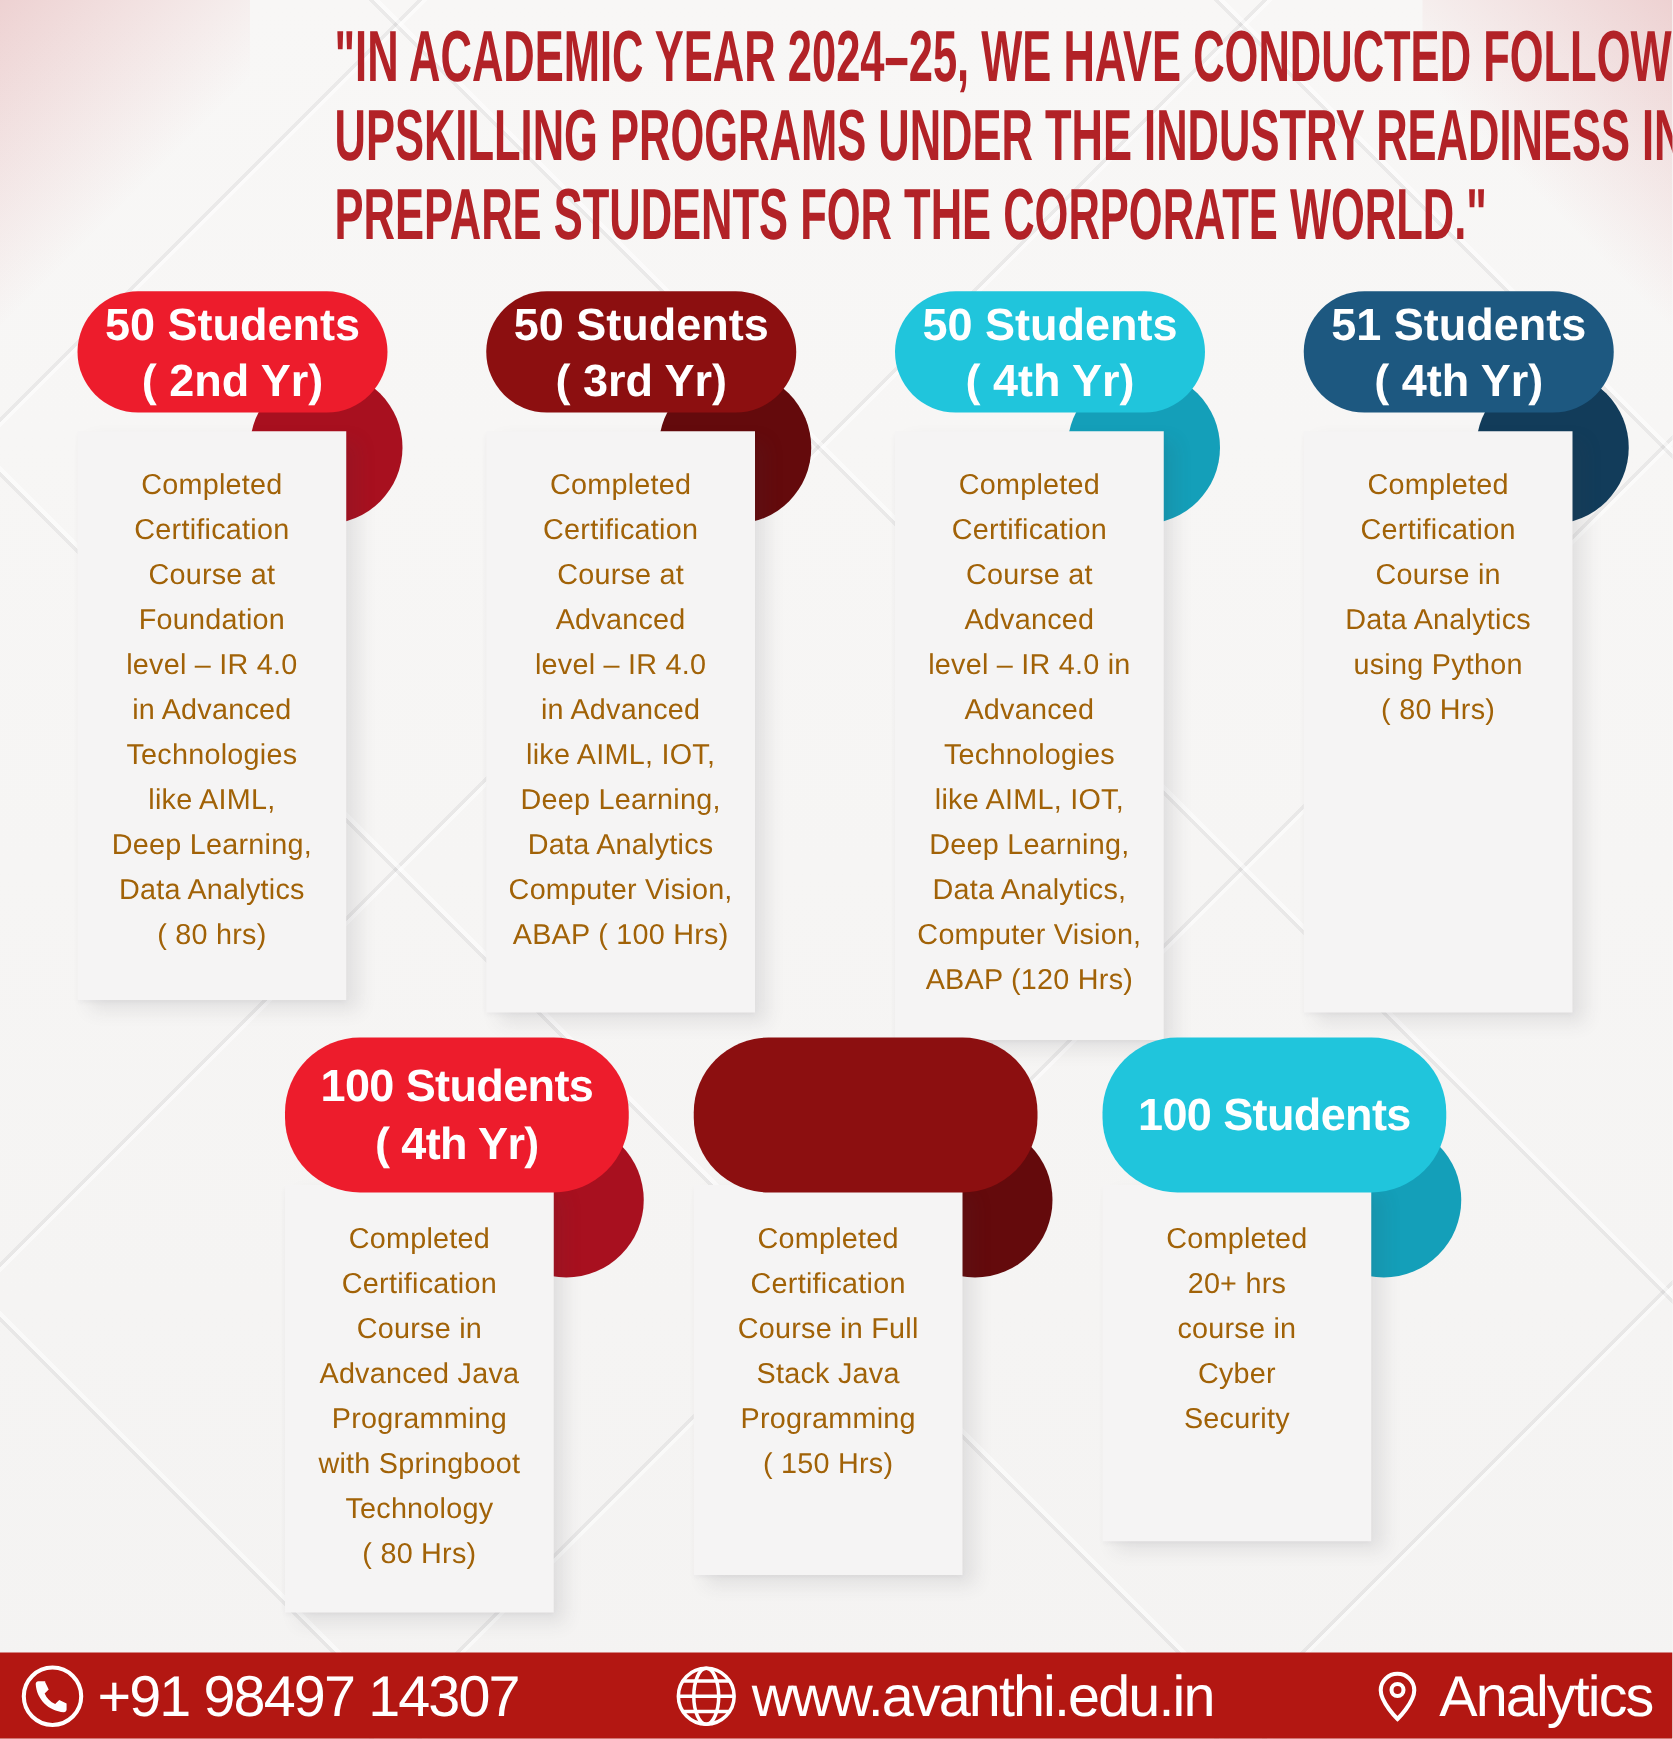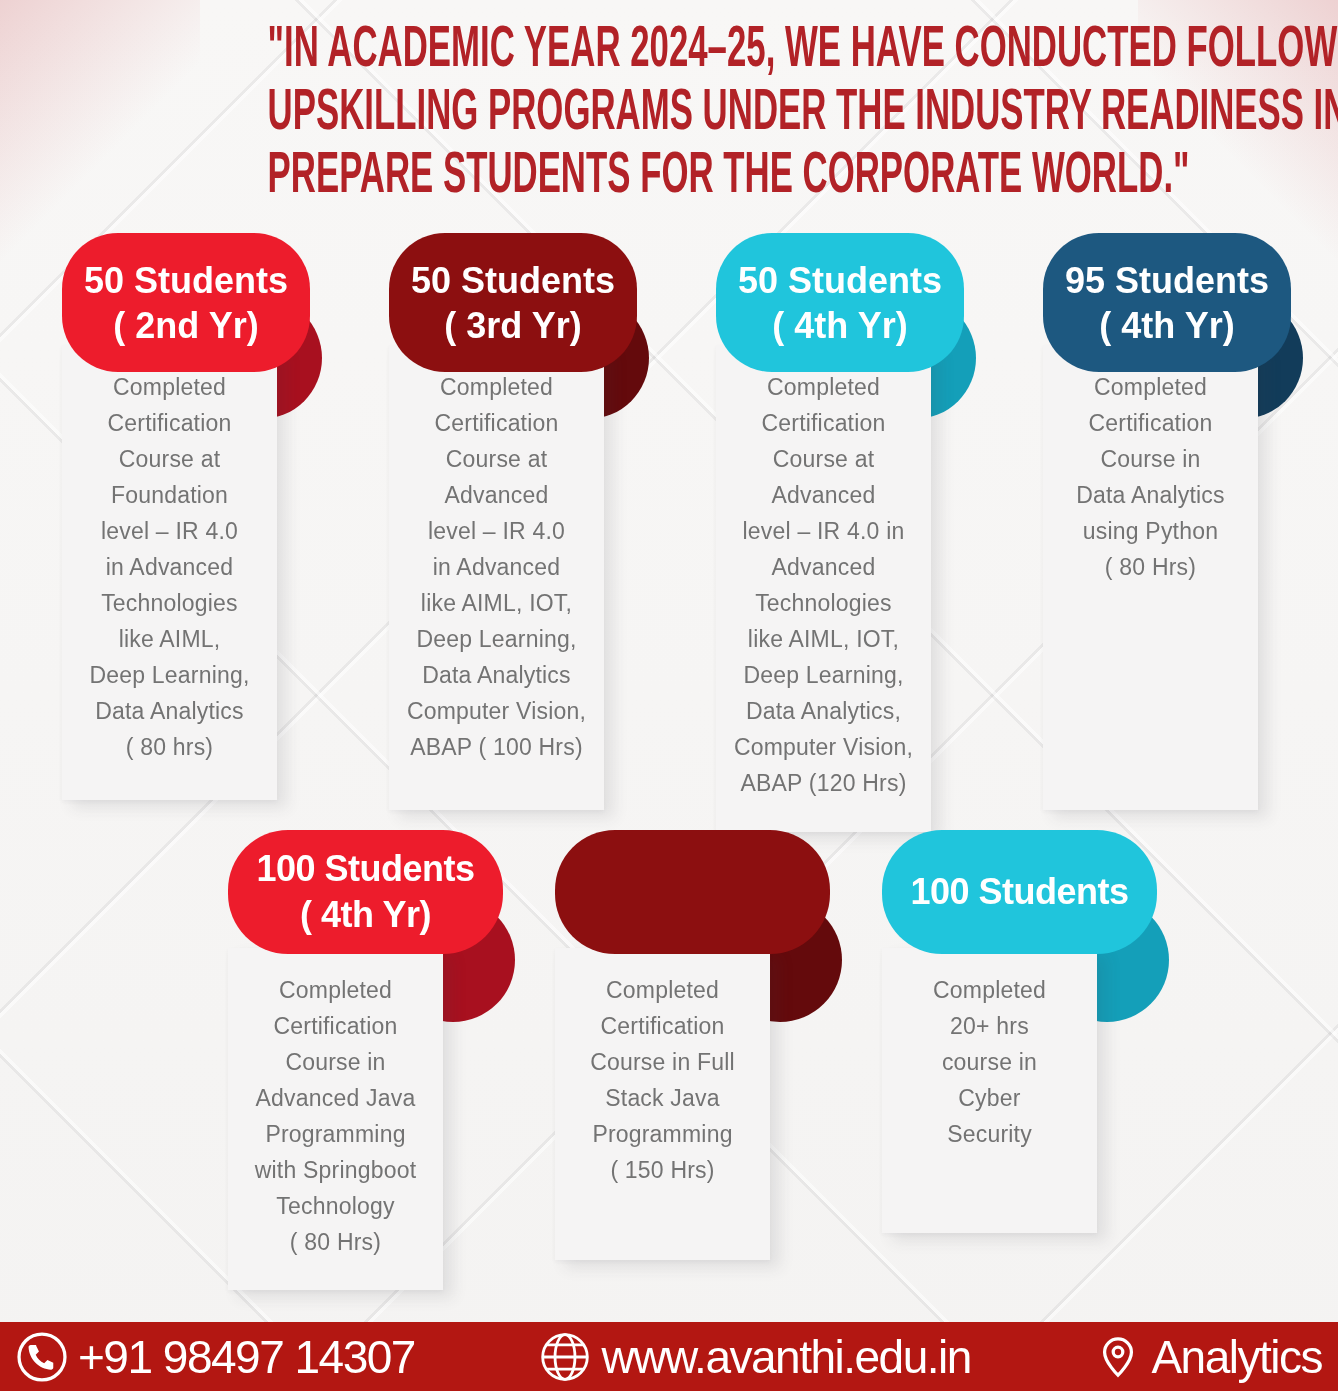--- a/index.html
+++ b/index.html
@@ -34,21 +34,21 @@
 
   .card { position:relative; }
   .row1 .card { width:248px; }
   .row2 .card { width:275px; }
 
   .pill {
     position:relative; z-index:3; width:100%;
     color:#ffffff; font-weight:700; text-align:center;
     display:flex; flex-direction:column; justify-content:center;
   }
-  .row1 .pill { height:139px; border-radius:56px; font-size:36px; line-height:45px; }
+  .row1 .pill { height:97px; border-radius:56px; font-size:36px; line-height:45px; }
   .row2 .pill { height:124px; border-radius:60px; font-size:36px; line-height:46px; letter-spacing:-0.5px; }
 
   .fold { position:absolute; z-index:1; border-radius:50%; }
   .row1 .fold { width:122px; height:122px; top:64px; left:138px; }
   .row2 .fold { width:124px; height:124px; top:68px; left:163px; }
 
   .panel {
     position:absolute; z-index:2; left:0; width:215px;
     background:#f5f4f4;
     box-shadow:10px 8px 14px rgba(60,60,70,0.10), 0 2px 4px rgba(60,60,70,0.05);
@@ -60,21 +60,21 @@
   .card-0 .panel { min-height:455px; }
   .card-1 .panel { min-height:465px; }
   .card-2 .panel { min-height:487px; }
   .card-3 .panel { min-height:465px; }
   .card-4 .panel { min-height:342px; }
   .card-5 .panel { min-height:312px; }
   .card-6 .panel { min-height:285px; }
 
   .body-text {
     font-size:23px; line-height:36px; font-weight:500; letter-spacing:0.2px;
-    color:#737373; text-align:center; white-space:pre-line; width:100%;
+    color:#a16207; text-align:center; white-space:pre-line; width:100%;
   }
 
   
   .footer {
     position:absolute; left:0; bottom:0; width:1338px; height:69px;
     display:flex; align-items:center; justify-content:space-between;
     padding:0 16px; color:#ffffff;
   }
   .footer-item { display:flex; align-items:center; gap:10px; }
   .footer-text { font-size:46px; letter-spacing:-1.5px; font-weight:400; white-space:nowrap; }
@@ -156,21 +156,21 @@
 Deep Learning,
 Data Analytics,
 Computer Vision,
 ABAP (120 Hrs)</div>
       </div>
     </div>
 
     <div class="card card-3">
       <div class="fold" style="background: rgb(18, 60, 90);"></div>
       <div class="pill" style="background: rgb(29, 88, 128);">
-        <div>95 Students</div>
+        <div>51 Students</div>
         <div>( 4th Yr)</div>
       </div>
       <div class="panel">
         <div class="body-text">Completed
 Certification
 Course in
 Data Analytics
 using Python
 ( 80 Hrs)</div>
       </div>

